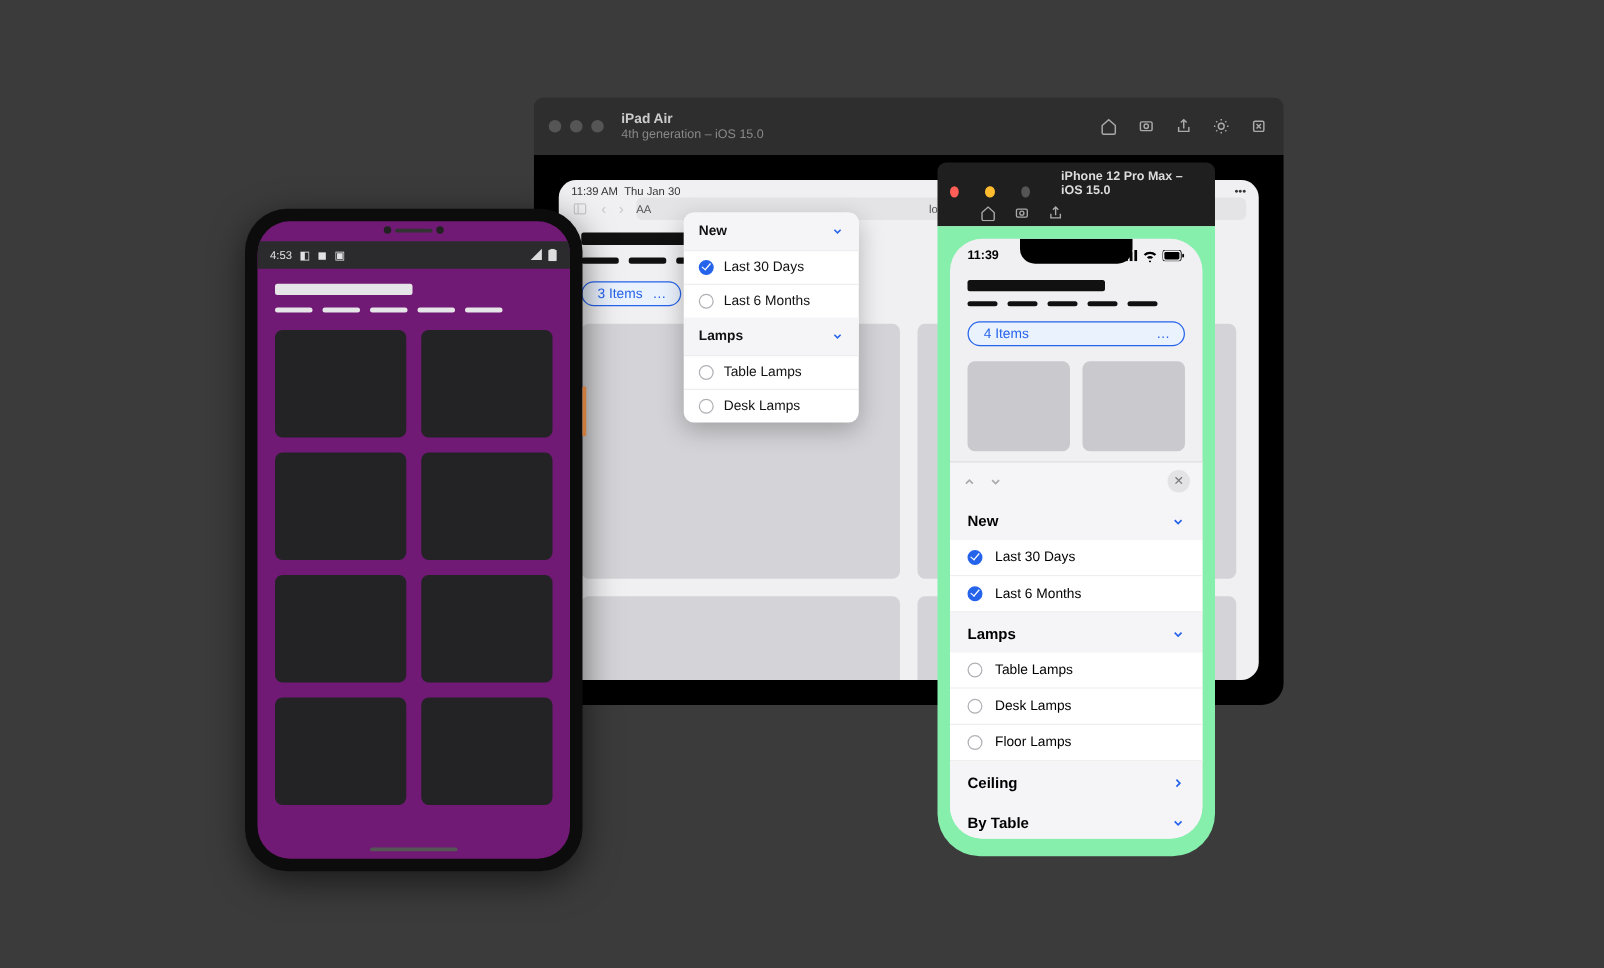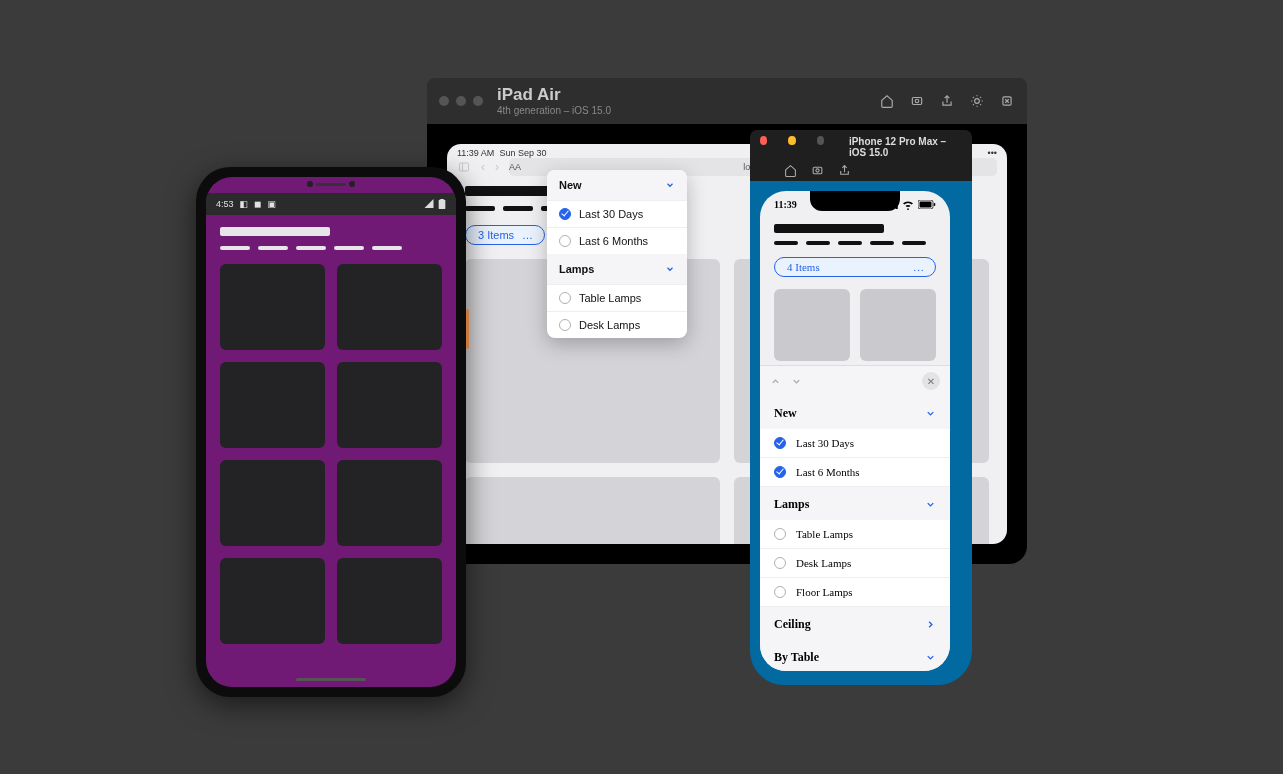--- a/index.html
+++ b/index.html
@@ -23,21 +23,21 @@
     background: #2e2e2e;
     height: 46px;
     display: flex;
     align-items: center;
     padding: 0 12px;
     gap: 10px;
   }
   .traffic { display: flex; gap: 7px; }
   .traffic span { width: 10px; height: 10px; border-radius: 50%; background: #555; }
   .ipad-titlebar .title-col { display:flex; flex-direction:column; line-height:1.1; margin-left:4px;}
-  .ipad-titlebar .t1 { color:#ccc; font-size:17px; font-weight:600;}
+  .ipad-titlebar .t1 { color:#ccc; font-size:11px; font-weight:600;}
   .ipad-titlebar .t2 { color:#888; font-size:10px;}
   .ipad-titlebar .sim-icons { margin-left:auto; display:flex; gap:14px; color:#aaa; font-size:13px;}
   .sim-ico { width:16px; height:16px; display:flex; align-items:center; justify-content:center;}
 
   .ipad-body {
     background:#000;
     padding: 20px 20px 20px 20px;
     border-radius: 0 0 18px 18px;
     height: 440px;
     position: relative;
@@ -92,28 +92,27 @@
   .radio.checked::after{content:""; position:absolute; left:3px; top:0px; width:3px; height:6px; border:solid #fff; border-width:0 1.5px 1.5px 0; transform:rotate(40deg);}
 
   
   .iphone-window{
     position:absolute; left:750px; top:130px; width:222px;
   }
   .iphone-titlebar{
     background:#1f1f1f; border-radius:7px 7px 0 0;
     padding:6px 10px 4px 10px;
   }
-  .iphone-titlebar .tl{ display:flex; align-items:flex-start; gap:21px;}
+  .iphone-titlebar .tl{ display:flex; align-items:flex-end; gap:21px;}
   .iphone-titlebar .tl .dot{width:9px;height:9px;border-radius:50%;}
   .iphone-titlebar .t{ color:#ddd; font-size:10px; font-weight:600; margin-left:4px;}
   .iphone-titlebar .icons{display:flex; gap:14px; color:#aaa; font-size:11px; margin-top:6px; padding-left:24px;}
   .iphone-body{
-    background:#0369a1; border-radius:0 0 34px 34px;
-    padding:10px 22px 14px 10px;
-    font-family:Liberation Serif, serif;
+    background:#86efac; border-radius:0 0 34px 34px;
+    padding:10px 10px 14px 10px;
   }
   .iphone-screen{
     background:#f0f0f2; border-radius:26px; width:100%;
     overflow:hidden; position:relative;
     height:480px;
   }
   .notch{position:absolute; left:50%; transform:translateX(-50%); top:0; width:90px; height:20px; background:#000; border-radius:0 0 12px 12px; z-index:5;}
   .iphone-status{display:flex; justify-content:space-between; padding:8px 14px 0 14px; font-size:10px; font-weight:600;}
   .iphone-status .r{display:flex; gap:3px; align-items:center;}
   .iphone-content{padding:14px 14px 0 14px;}
@@ -211,21 +210,21 @@
             <rect x="5" y="5" width="14" height="14" rx="2"></rect>
             <path d="M9 9l6 6M15 9l-6 6"></path>
           </svg>
         </span>
     </div>
   </div>
   <div class="ipad-body">
     <div class="ipad-screen">
       <div class="ipad-status">
         <span>11:39 AM</span>&nbsp;&nbsp;
-        <span>Sun Sep 30</span>
+        <span>Thu Jan 30</span>
         <span class="right">•••</span>
       </div>
       <div class="ipad-safari-bar">
         <span class="nav-btn">
             <svg width="14" height="12" viewBox="0 0 24 24" fill="none" stroke="currentColor" stroke-width="2">
               <rect x="3" y="4" width="18" height="16" rx="2"></rect>
               <line x1="9" y1="4" x2="9" y2="20"></line>
             </svg>
           </span>
         <span class="nav-btn">‹</span>

